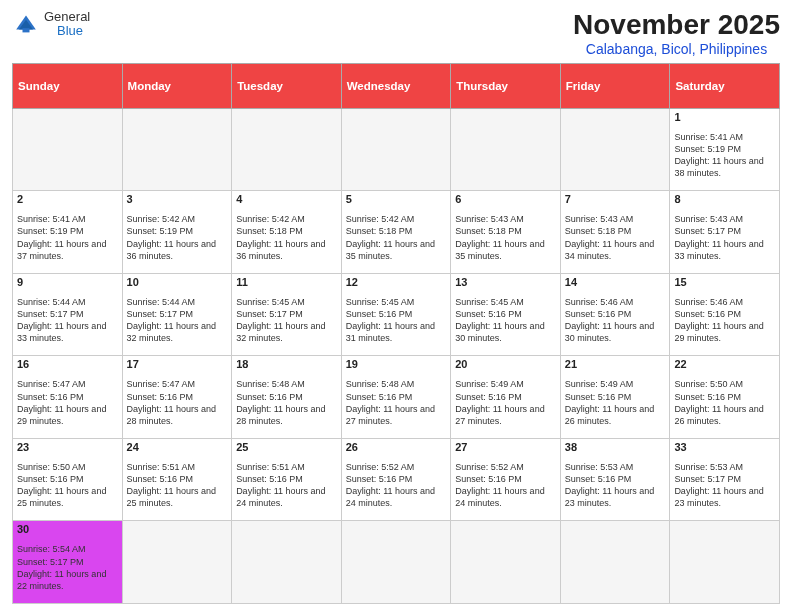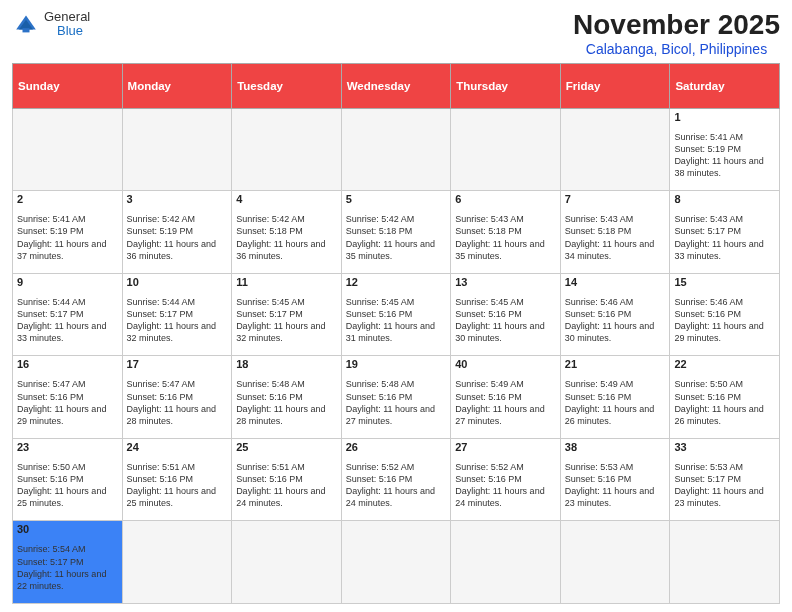--- a/index.html
+++ b/index.html
@@ -75,21 +75,21 @@
       padding: 2px 4px;
       width: calc(100%/7);
       font-size: 9.5px;
       color: #333;
       background: #fff;
     }
     .calendar td.empty {
       background: #f5f5f5;
     }
     .calendar td.last-row {
-      background: #3b82f6;
+      background: #d946ef;
     }
     .day-num {
       font-size: 11px;
       font-weight: bold;
       color: #222;
       display: block;
       margin-bottom: 1px;
     }
     .day-info {
       font-size: 9px;
@@ -217,21 +217,21 @@
           </td>
           <td>
             <span class="day-num">18</span>
             <div class="day-info">Sunrise: 5:48 AM<br>Sunset: 5:16 PM<br>Daylight: 11 hours and 28 minutes.</div>
           </td>
           <td>
             <span class="day-num">19</span>
             <div class="day-info">Sunrise: 5:48 AM<br>Sunset: 5:16 PM<br>Daylight: 11 hours and 27 minutes.</div>
           </td>
           <td>
-            <span class="day-num">40</span>
+            <span class="day-num">20</span>
             <div class="day-info">Sunrise: 5:49 AM<br>Sunset: 5:16 PM<br>Daylight: 11 hours and 27 minutes.</div>
           </td>
           <td>
             <span class="day-num">21</span>
             <div class="day-info">Sunrise: 5:49 AM<br>Sunset: 5:16 PM<br>Daylight: 11 hours and 26 minutes.</div>
           </td>
           <td>
             <span class="day-num">22</span>
             <div class="day-info">Sunrise: 5:50 AM<br>Sunset: 5:16 PM<br>Daylight: 11 hours and 26 minutes.</div>
           </td>

